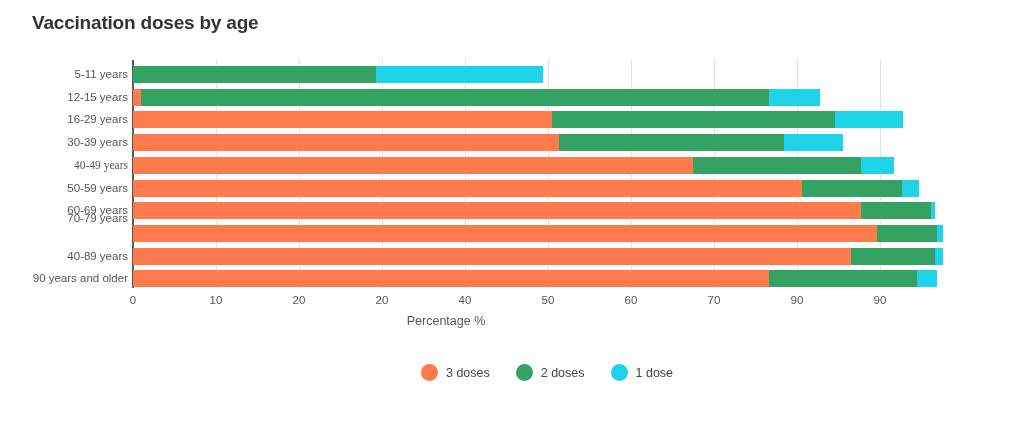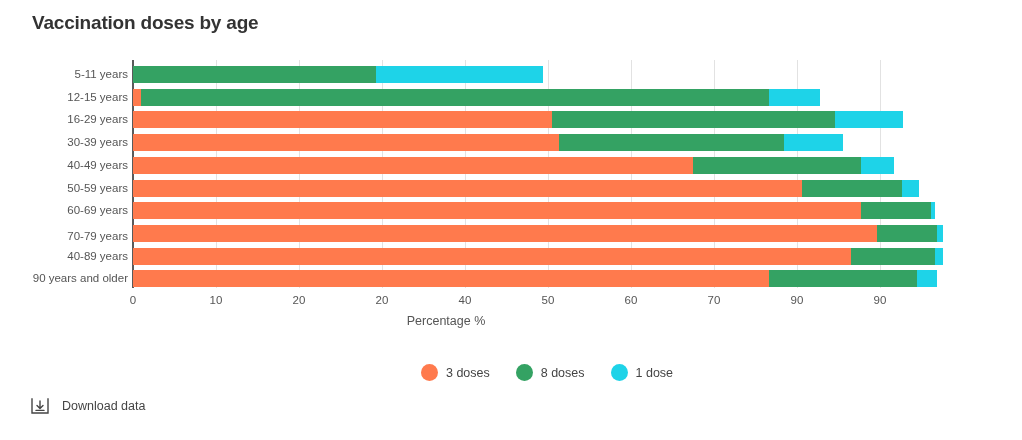--- a/index.html
+++ b/index.html
@@ -187,24 +187,24 @@
         <div class="gridline" style="left: 631px;"></div>
         <div class="gridline" style="left: 714px;"></div>
         <div class="gridline" style="left: 797px;"></div>
         <div class="gridline" style="left: 880px;"></div>
       </div>
     <div class="y-labels">
         <div class="y-label" style="top: 8px;">5-11 years</div>
         <div class="y-label" style="top: 30.7px; margin-left: 36px;">12-15 years</div>
         <div class="y-label" style="top: 53.4px;">16-29 years</div>
         <div class="y-label" style="top: 76.1px;">30-39 years</div>
-        <div class="y-label" style="top: 98.8px;">40-49 years</div>
+        <div class="y-label" style="top: 98.8px; font-family: Liberation Serif, serif;">40-49 years</div>
         <div class="y-label" style="top: 121.5px;">50-59 years</div>
         <div class="y-label" style="top: 144.2px;">60-69 years</div>
-        <div class="y-label" style="top: 170px;">70-79 years</div>
+        <div class="y-label" style="top: 152px;">70-79 years</div>
         <div class="y-label" style="top: 189.6px;">40-89 years</div>
         <div class="y-label" style="top: 212.3px;">90 years and older</div>
       </div>
     <div class="axis-line"></div>
     <div class="bars">
         <div class="bar-row" style="top: 6px; left: 0px; width: 1022px;">
           <div class="seg" title="5-11 years — 2 doses: 29.3%" style="left: 133px; width: 243.19px; background: rgb(52, 162, 99); height: 17px;"></div>
           <div class="seg" title="5-11 years — 1 dose: 20.1%" style="left: 376.19px; width: 166.83px; background: rgb(30, 211, 232); height: 17px;"></div>
         </div>
         <div class="bar-row" style="top: 28.7px; left: 0px; width: 1022px;">
@@ -269,32 +269,22 @@
     </div>
   <div class="x-title"><span>Percentage %</span></div>
 
   <div class="legend">
       <div class="legend-item">
         <span class="legend-swatch" style="background: rgb(255, 122, 77);"></span>
         <span class="legend-label">3 doses</span>
       </div>
       <div class="legend-item">
         <span class="legend-swatch" style="background: rgb(52, 162, 99);"></span>
-        <span class="legend-label">8 doses</span>
+        <span class="legend-label">2 doses</span>
       </div>
       <div class="legend-item">
         <span class="legend-swatch" style="background: rgb(30, 211, 232);"></span>
         <span class="legend-label">1 dose</span>
       </div>
     </div>
 
-  <div class="footer">
-    <span class="dl-icon">
-      <svg viewBox="0 0 20 20" width="20" height="20" aria-hidden="true">
-        <path d="M2 3 L2 17 L18 17 L18 3" fill="none" stroke="#444" stroke-width="1.4" stroke-linecap="square"></path>
-        <path d="M10 5 L10 12 M7 9.4 L10 12.4 L13 9.4" fill="none" stroke="#444" stroke-width="1.4" stroke-linecap="round" stroke-linejoin="round"></path>
-        <path d="M6 14.4 L14 14.4" fill="none" stroke="#444" stroke-width="1.4" stroke-linecap="round"></path>
-      </svg>
-    </span>
-    <span class="dl-label">Download data</span>
-  </div>
 
 </div>
 
 </body></html>

